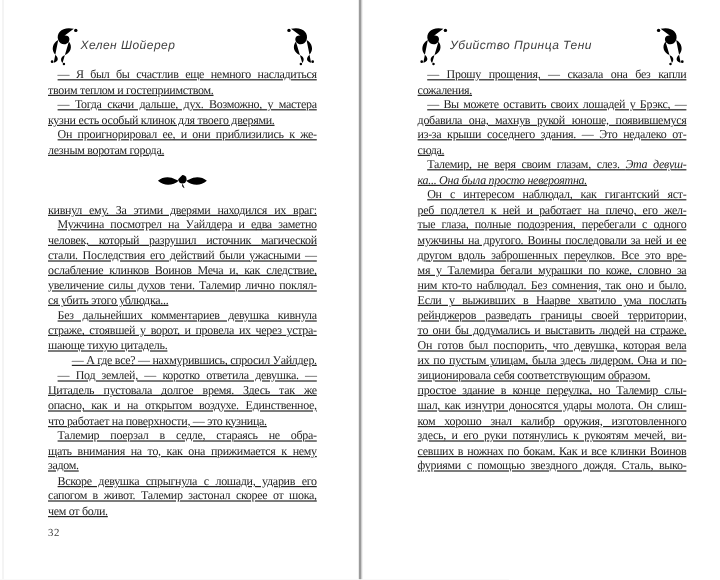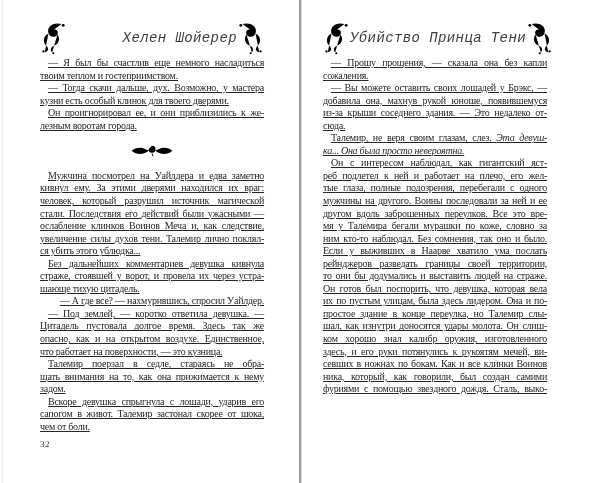--- a/index.html
+++ b/index.html
@@ -16,29 +16,29 @@
     background:var(--page-background);
   }
   .edge-line{position:absolute;top:0;height:483px;width:1px;background:#ededed;}
   .edge-line.left{left:2px;}
   .gutter{
     position:absolute;left:299px;top:0;width:2px;height:483px;
     background:var(--gutter-line);box-shadow:1px 0 0 #dcdcdc;
   }
   .page{position:absolute;top:0;height:483px;width:224px;}
   .page.left{left:40px;}
-  .page.right{left:323px;}
+  .page.right{left:348px;}
   .page-header{
     position:absolute;top:19px;left:-2px;right:-2px;height:38px;
     display:flex;align-items:center;justify-content:space-between;
   }
   .running-title{
-    flex:1;text-align:right;
-    font-family:Liberation Mono, monospace;font-style:italic;
-    font-size:14px;color:var(--header-text);letter-spacing:.4px;
+    flex:1;text-align:left;
+    font-family:Liberation Sans, sans-serif;font-style:italic;
+    font-size:10px;color:var(--header-text);letter-spacing:.4px;
     white-space:nowrap;
   }
   .flourish-svg{width:29px;height:34px;flex:0 0 auto;}
   .mirror{transform:scaleX(-1);}
   .page-body{position:absolute;top:57px;left:0;width:224px;}
   .line{
     height:12.55px;line-height:12.55px;
     font-size:10px;letter-spacing:-0.25px;color:var(--body-text);
     white-space:normal;
     text-decoration:underline;
@@ -95,22 +95,22 @@
         <div class="line">твоим теплом и гостеприимством.</div>
         <div class="line first just">— Тогда скачи дальше, дух. Возможно, у мастера</div>
         <div class="line">кузни есть особый клинок для твоего дверями.</div>
         <div class="line first just">Он проигнорировал ее, и они приблизились к же-</div>
         <div class="line">лезным воротам города.</div>
     <div class="divider">
       <svg class="divider-svg" viewBox="0 0 60 24">
             <use href="#orn-divider"></use>
           </svg>
     </div>
-  <div class="line first just">Мужчина посмотрел на Уайлдера и едва заметно</div>
-        <div class="line just">кивнул ему. За этими дверями находился их враг:</div>
+  <div class="line just">кивнул ему. За этими дверями находился их враг:</div>
+        <div class="line first just">Мужчина посмотрел на Уайлдера и едва заметно</div>
         <div class="line just">человек, который разрушил источник магической</div>
         <div class="line just">стали. Последствия его действий были ужасными —</div>
         <div class="line just">ослабление клинков Воинов Меча и, как следствие,</div>
         <div class="line just">увеличение силы духов тени. Талемир лично поклял-</div>
         <div class="line">ся убить этого ублюдка...</div>
         <div class="line first just">Без дальнейших комментариев девушка кивнула</div>
         <div class="line just">страже, стоявшей у ворот, и провела их через устра-</div>
         <div class="line">шающе тихую цитадель.</div>
         <div class="line first">— А где все? — нахмурившись, спросил Уайлдер.</div>
         <div class="line first just">— Под землей, — коротко ответила девушка. —</div>
@@ -151,23 +151,23 @@
         <div class="line just">тые глаза, полные подозрения, перебегали с одного</div>
         <div class="line just">мужчины на другого. Воины последовали за ней и ее</div>
         <div class="line just">другом вдоль заброшенных переулков. Все это вре-</div>
         <div class="line just">мя у Талемира бегали мурашки по коже, словно за</div>
         <div class="line just">ним кто-то наблюдал. Без сомнения, так оно и было.</div>
         <div class="line just">Если у выживших в Наарве хватило ума послать</div>
         <div class="line just">рейнджеров разведать границы своей территории,</div>
         <div class="line just">то они бы додумались и выставить людей на страже.</div>
         <div class="line just">Он готов был поспорить, что девушка, которая вела</div>
         <div class="line just">их по пустым улицам, была здесь лидером. Она и по-</div>
+        <div class="line">зиционировала себя соответствующим образом.</div>
         <div class="line just">простое здание в конце переулка, но Талемир слы-</div>
         <div class="line just">шал, как изнутри доносятся удары молота. Он слиш-</div>
         <div class="line just">ком хорошо знал калибр оружия, изготовленного</div>
         <div class="line just">здесь, и его руки потянулись к рукоятям мечей, ви-</div>
         <div class="line just">севших в ножнах по бокам. Как и все клинки Воинов</div>
-        <div class="line just">ника, который, как говорили, был создан самими</div>
         <div class="line just">фуриями с помощью звездного дождя. Сталь, выко-</div>
       </div>
   </section>
 
 </div>
 
 </body></html>

